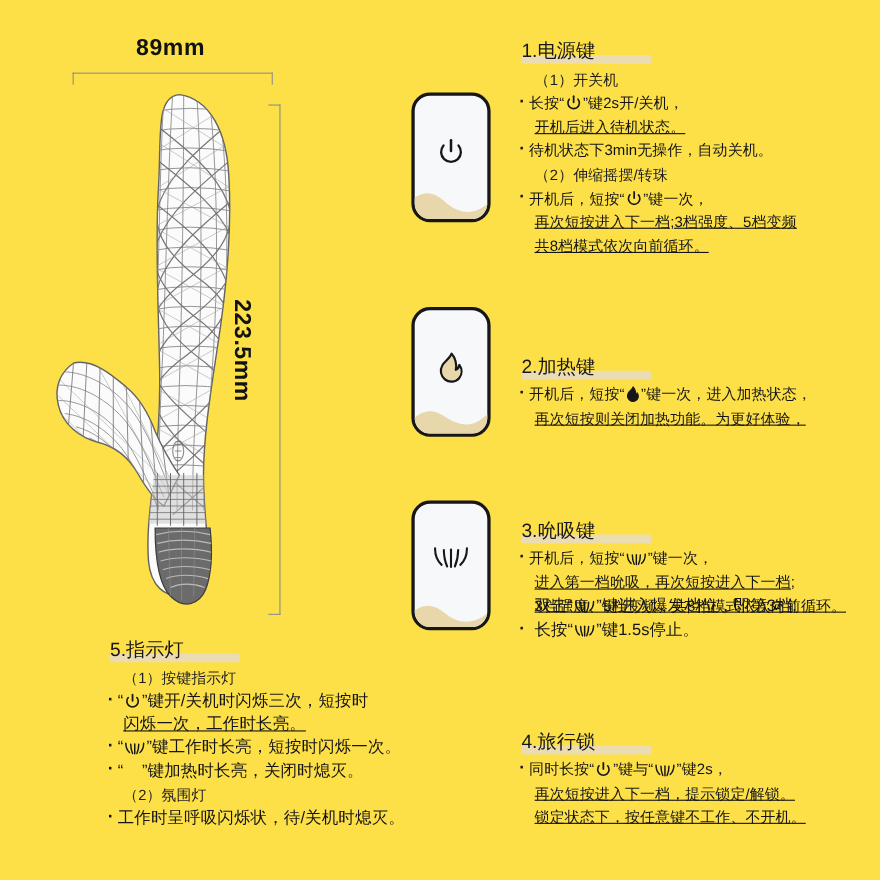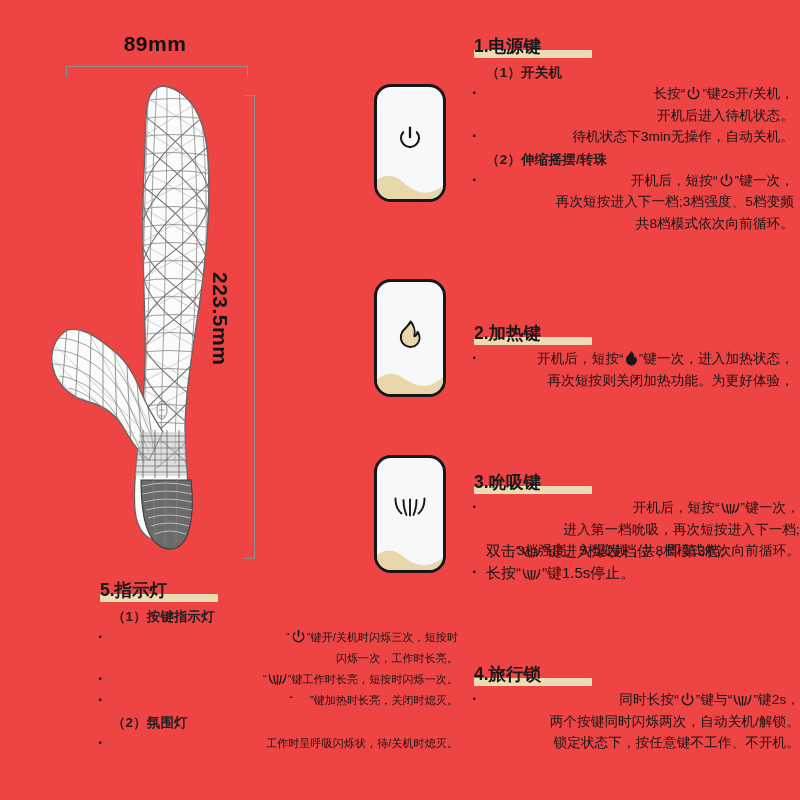--- a/index.html
+++ b/index.html
@@ -12,21 +12,21 @@
     background: #f0f0f0;
     font-family: "Liberation Sans", "DejaVu Sans", sans-serif;
     color: #1a1a1a;
     overflow: hidden;
     position: relative;
   }
 
   #page {
     position: absolute;
     inset: 0;
-    background: #ef4444;
+    background: #fde047;
   }
 
   
   #product-panel {
     position: absolute;
     left: 0; top: 0;
     width: 360px; height: 575px;
   }
 
   .dim-label-h {
@@ -99,21 +99,21 @@
   #card-power  { left: 374px; top: 84px; }
   #card-heat   { left: 374px; top: 279px; }
   #card-suck   { left: 374px; top: 455px; }
 
   
   .section {
     position: absolute;
   }
   .sec-head {
     font-size: 17.5px;
-    font-weight: 700;
+    font-weight: 400;
     color: #17171a;
     position: relative;
     display: inline-block;
     padding: 0 2px;
     margin-bottom: 3px;
     white-space: nowrap;
   }
   .sec-head .hl {
     position: absolute;
     left: 2px;
@@ -126,28 +126,26 @@
   .sec-head .txt {
     position: relative;
     z-index: 1;
   }
 
   .subhead {
     font-size: 13.5px;
     color: #1d1d1f;
     margin: 3px 0 1px 14px;
     letter-spacing: .2px;
-    font-weight: bold;
   }
 
   ul.lines {
     list-style: none;
     margin: 0;
     padding: 0;
-    text-align: right;
   }
   ul.lines > li {
     position: relative;
     padding-left: 9px;
     font-size: 13.6px;
     line-height: 21.5px;
     color: #141416;
     letter-spacing: .1px;
   }
   ul.lines > li::before {
@@ -155,35 +153,36 @@
     position: absolute;
     left: 0;
     top: -1px;
     font-size: 16px;
     font-weight: 700;
     color: #141416;
   }
   ul.lines > li .cont {
     display: block;
     margin-left: 5px;
+    text-decoration: underline;
   }
 
   .ig {
     display: inline-block;
     vertical-align: -3px;
     margin: 0 1px;
   }
 
   #sec-power  { left: 472px; top: 34px;  width: 322px; }
   #sec-heat   { left: 472px; top: 321px; width: 322px; }
   #sec-suck   { left: 472px; top: 470px; width: 328px; }
   #sec-lock   { left: 472px; top: 662px; width: 328px; }
   #sec-led    { left: 98px;  top: 578px; width: 360px; }
 
-  #sec-led ul.lines > li { font-size: 11px; line-height: 21px; }
+  #sec-led ul.lines > li { font-size: 15px; line-height: 21px; }
   #sec-led .subhead { font-size: 13.4px; }
 </style>
 </head>
 <body>
 
 <div id="page">
 
   <div id="product-panel">
 
     <div class="dim-label-h">89mm</div>
@@ -518,21 +517,21 @@
             <line x1="13" y1="2.6" x2="13" y2="12.2" stroke="#17171a" stroke-width="2.8" stroke-linecap="round"></line>
           </svg><span>”键与“</span><svg class="ig" width="19" height="13" viewBox="0 0 34 22">
             <g fill="none" stroke="#17171a" stroke-width="2.4" stroke-linecap="round">
               <path d="M2.5 2.5 C2.5 9 5 14.5 8.5 17.5"></path>
               <path d="M10.5 4 C10.5 10 12 15.5 13.5 19"></path>
               <path d="M17 3.5 L17 19.5"></path>
               <path d="M23.5 4 C23.5 10 22 15.5 20.5 19"></path>
               <path d="M31.5 2.5 C31.5 9 29 14.5 25.5 17.5"></path>
             </g>
           </svg><span>”键2s，</span>
-        <span class="cont">两个按键同时闪烁两次，自动关机/解锁。</span>
+        <span class="cont">再次短按进入下一档，提示锁定/解锁。</span>
         <span class="cont">锁定状态下，按任意键不工作、不开机。</span>
       </li>
     </ul>
   </div>
 
   <div id="sec-led" class="section">
     <div class="sec-head">
       <span class="hl" style="width:118px"></span>
       <span class="txt"><span>5.</span><span>指示灯</span></span>
     </div>

